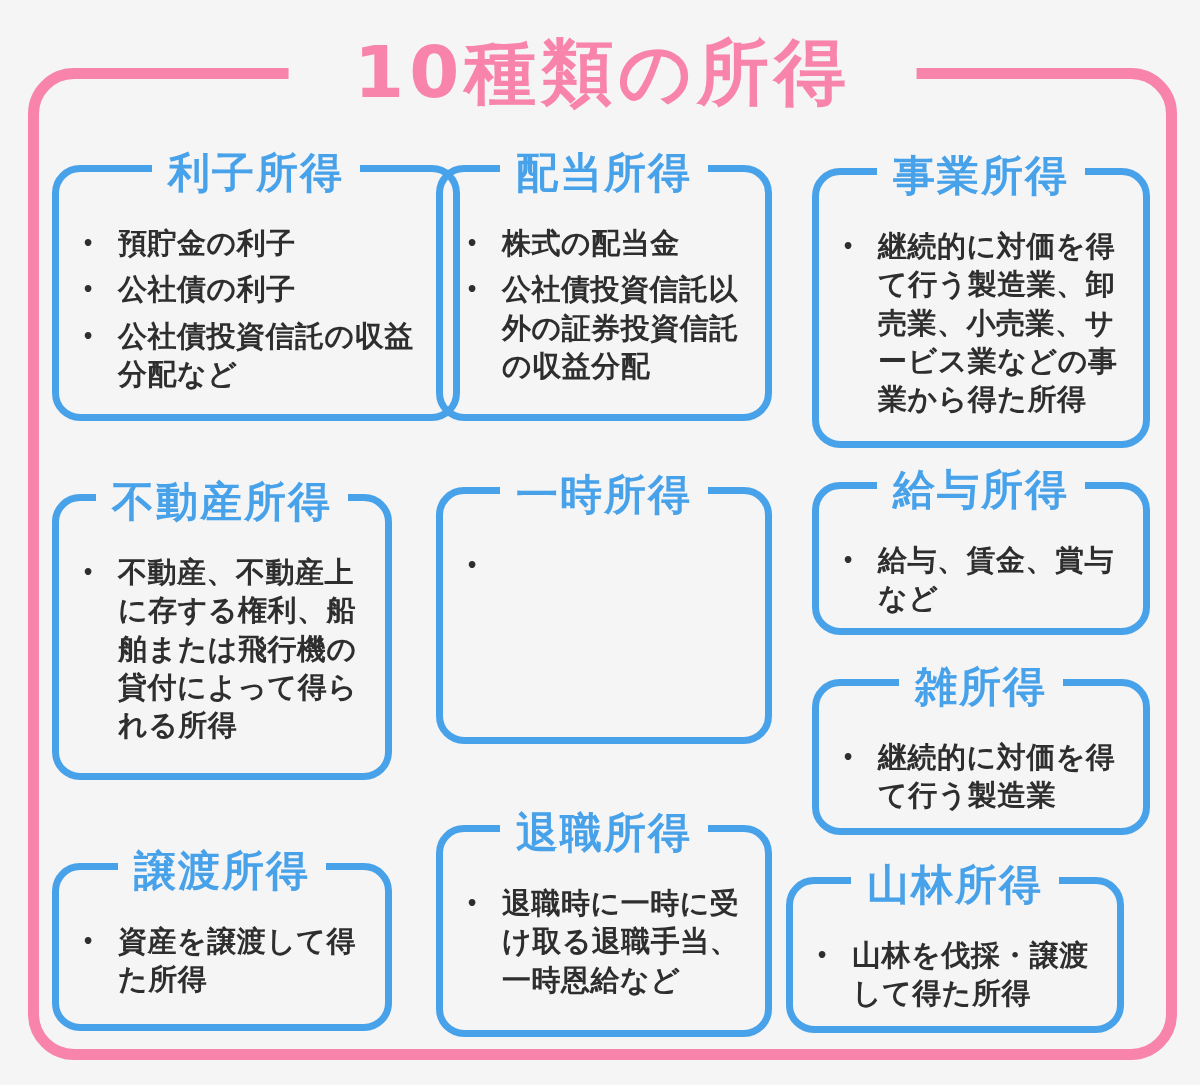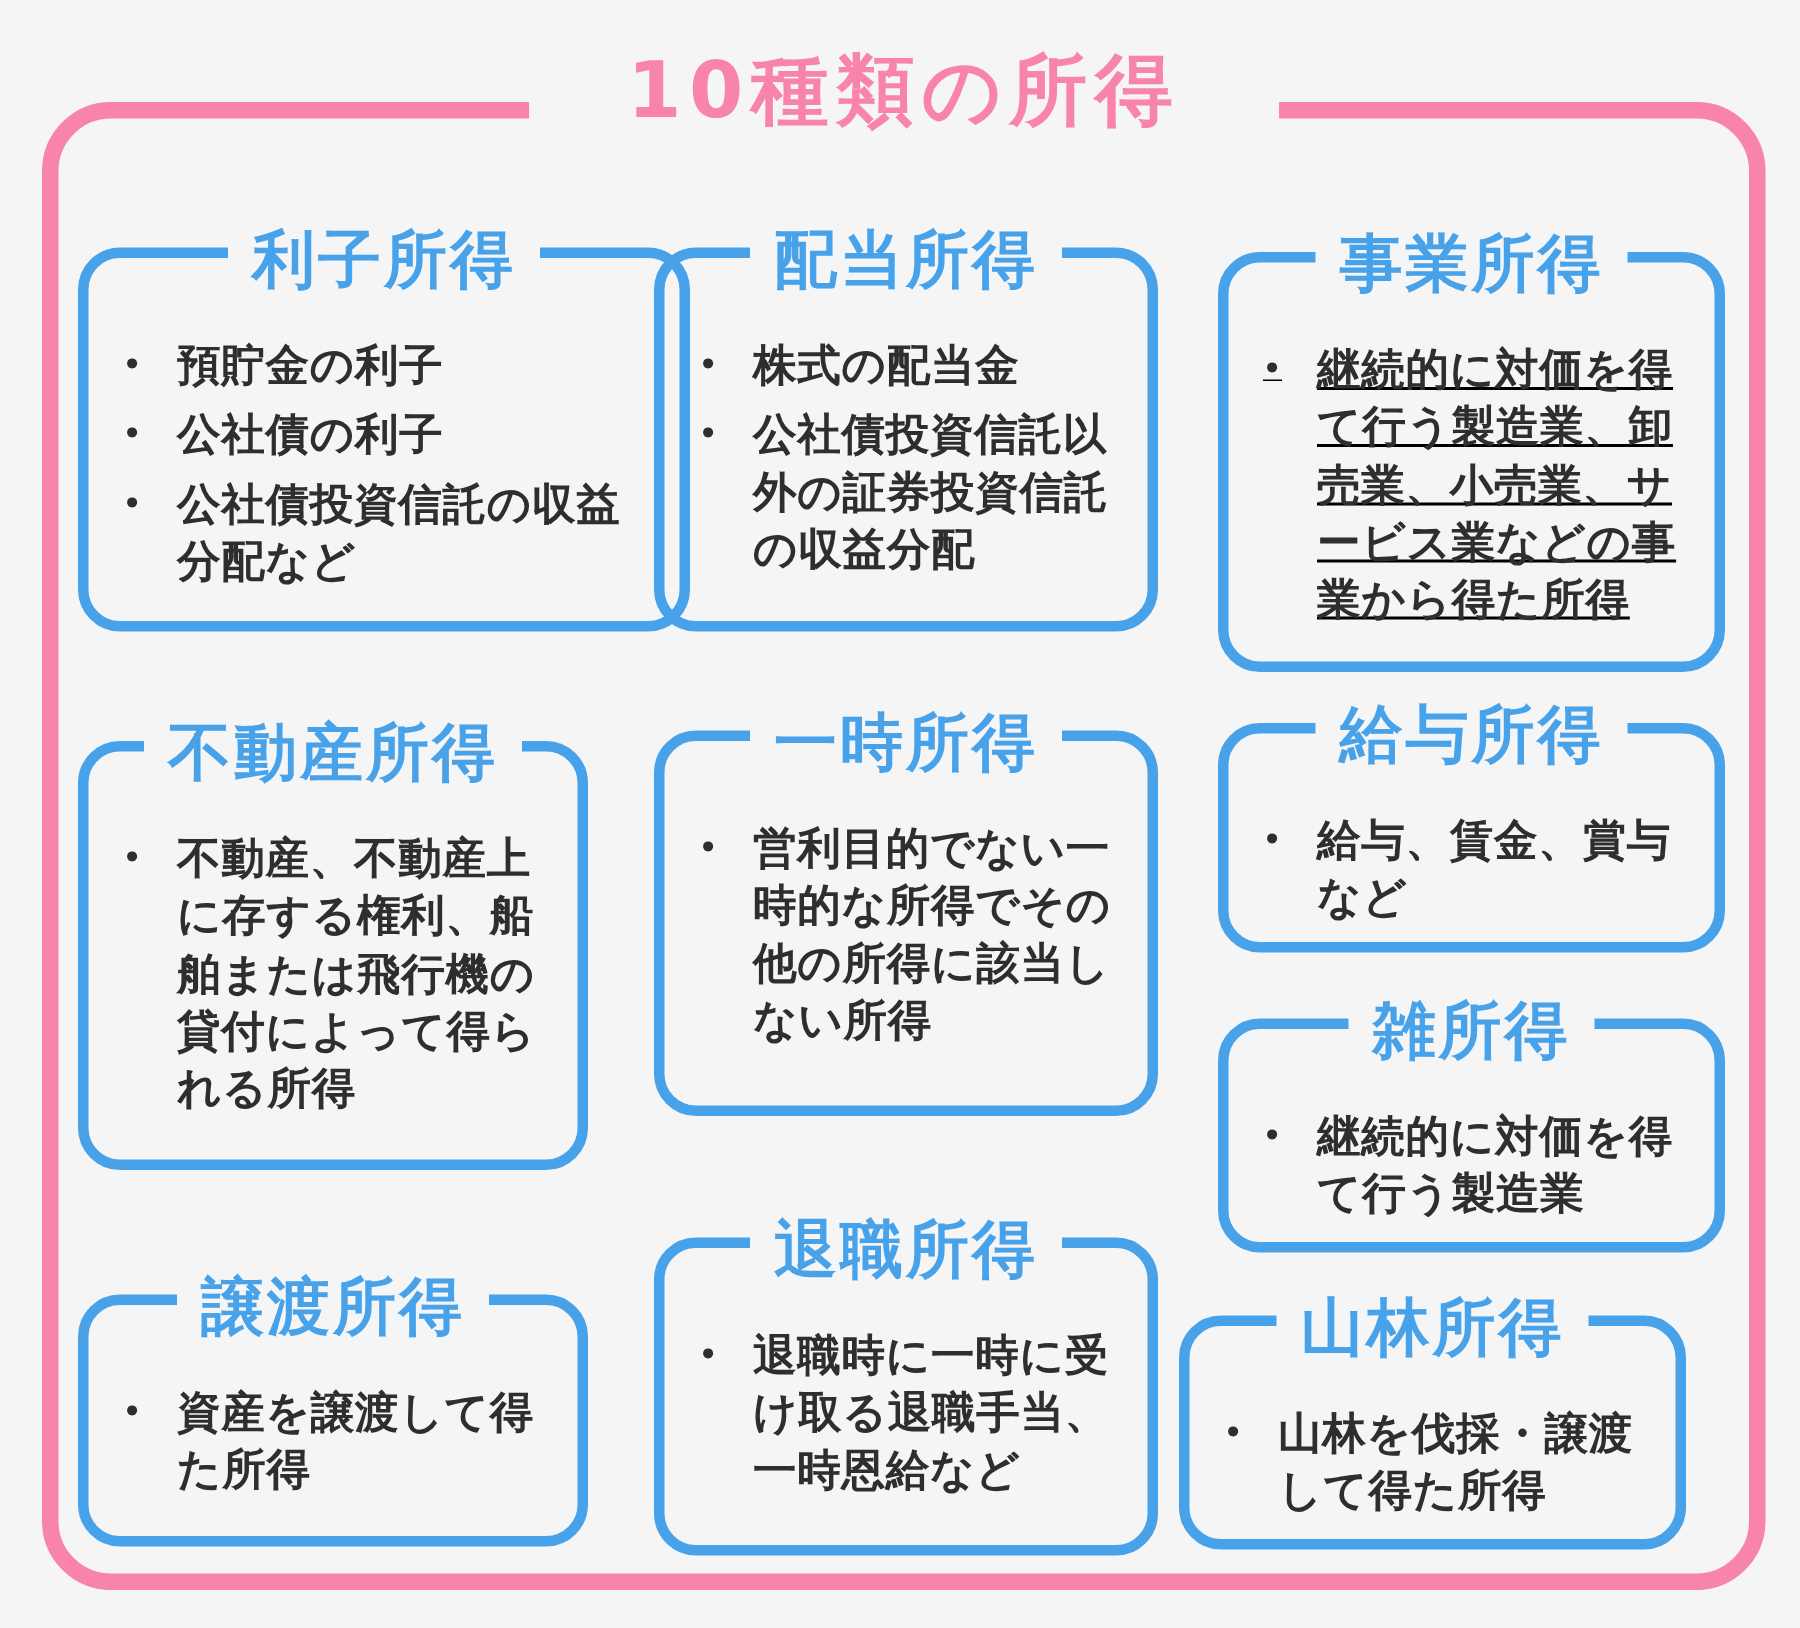--- a/index.html
+++ b/index.html
@@ -11,21 +11,21 @@
   .canvas{position:relative;width:1200px;height:1085px;overflow:hidden;background:#f5f5f6;}
 
   
   .frame{
     position:absolute;left:28px;top:68px;width:1149px;height:992px;
     border:11px solid #f884ab;border-radius:46px;box-sizing:border-box;
   }
   .page-title{
     position:absolute;top:-46px;left:50%;transform:translateX(-50%);
     background:#f5f5f6;padding:0 66px;white-space:nowrap;
-    font-size:52px;font-weight:bold;color:#f884ab;
+    font-size:72px;font-weight:bold;color:#f884ab;
     letter-spacing:5px;line-height:1.1;
   }
 
   
   .box{
     position:absolute;box-sizing:border-box;
     border:7px solid #48a2ea;border-radius:28px;
   }
   .box-title{
     position:absolute;top:-21px;left:50%;transform:translateX(-50%);
@@ -38,21 +38,21 @@
     display:flex;margin-bottom:8px;
     font-size:29px;font-weight:bold;color:#2e2e2e;
     line-height:1.32;letter-spacing:0.5px;
   }
   .dot{flex:0 0 36px;font-size:19px;line-height:38px;padding-left:3px;}
   .txt{flex:1;}
 
   
   .b0{left:52px;  top:165px; width:408px; height:256px;}
   .b1{left:436px; top:165px; width:336px; height:256px;}
-  .b2{left:812px; top:168px; width:338px; height:280px;text-decoration:underline;}
+  .b2{left:812px; top:168px; width:338px; height:280px;}
   .b3{left:52px;  top:494px; width:340px; height:286px;}
   .b4{left:436px; top:487px; width:336px; height:257px;}
   .b5{left:812px; top:482px; width:338px; height:153px;}
   .b6{left:812px; top:679px; width:338px; height:156px;}
   .b7{left:52px;  top:863px; width:340px; height:168px;}
   .b8{left:436px; top:825px; width:336px; height:212px;}
   .b9{left:786px; top:877px; width:338px; height:156px;}
 </style>
 </head>
 <body>
@@ -113,21 +113,20 @@
         <span class="txt">不動産、不動産上に存する権利、船舶または飛行機の貸付によって得られる所得</span>
       </li>
     </ul>
   </div>
 
   <div class="box b4">
     <div class="box-title">一時所得</div>
     <ul>
       <li>
         <span class="dot">•</span>
-        <span class="txt">営利目的でない一時的な所得でその他の所得に該当しない所得</span>
       </li>
     </ul>
   </div>
 
   <div class="box b5">
     <div class="box-title">給与所得</div>
     <ul>
       <li>
         <span class="dot">•</span>
         <span class="txt">給与、賃金、賞与など</span>

